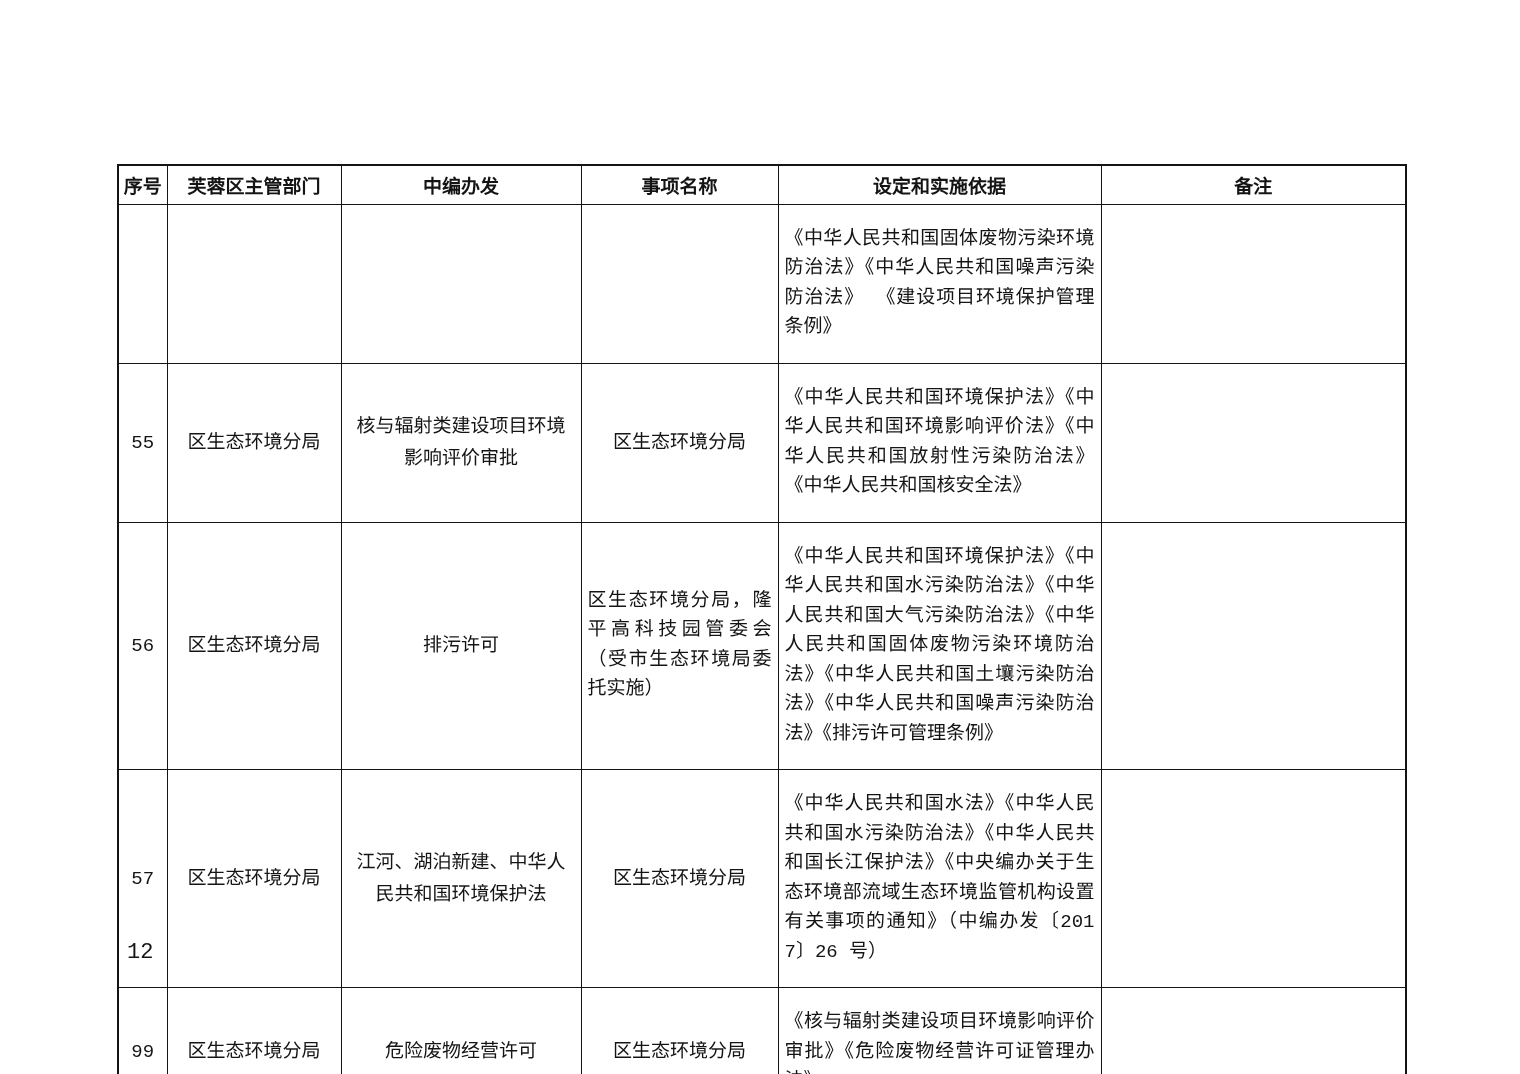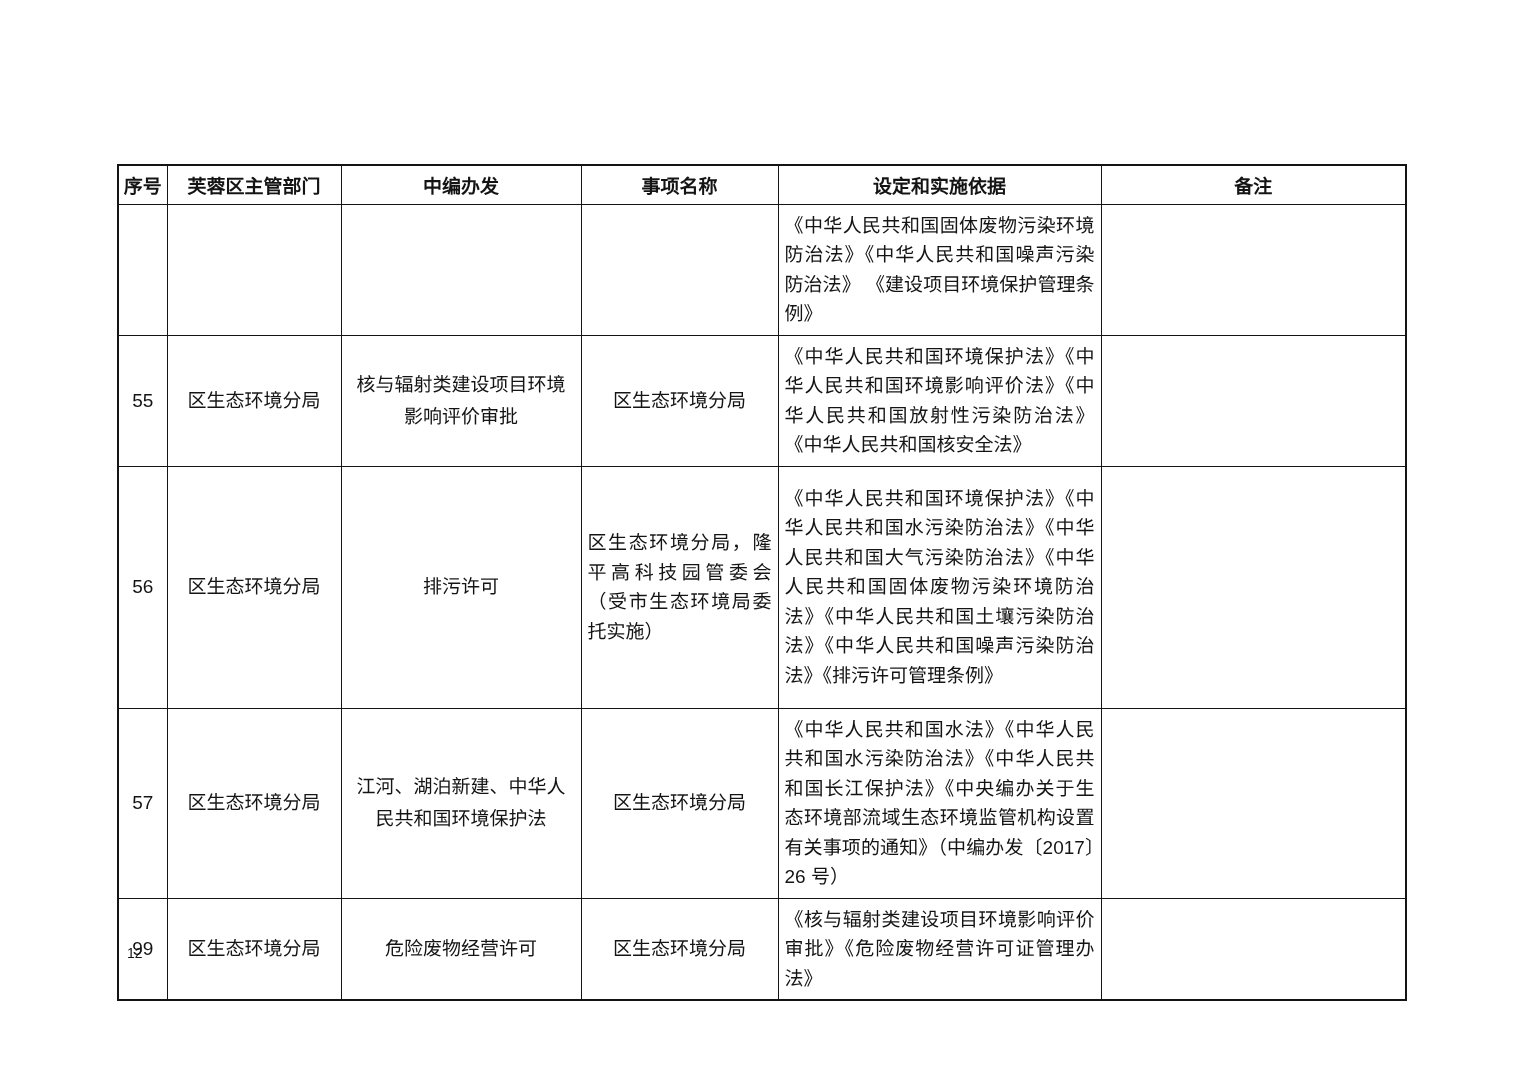--- a/index.html
+++ b/index.html
@@ -5,39 +5,39 @@
   html, body {
     margin: 0;
     padding: 0;
     background: #ffffff;
   }
   .page {
     position: relative;
     width: 1520px;
     height: 1074px;
     background: #ffffff;
-    font-family: Liberation Sans, sans-serif;
+    font-family: Liberation Mono, monospace;
     color: #141414;
     overflow: hidden;
   }
   table.doc-table {
     position: absolute;
     left: 117px;
     top: 164px;
     width: 1288px;
     border-collapse: collapse;
     table-layout: fixed;
     border: 2px solid #141414;
   }
   table.doc-table th,
   table.doc-table td {
     border: 1.5px solid #141414;
     vertical-align: middle;
     font-size: 19px;
-    padding: 6px 6px;
+    padding: 20px 6px;
     overflow: hidden;
     box-sizing: border-box;
     word-break: break-all;
   }
   table.doc-table th {
     font-weight: bold;
     text-align: center;
     padding: 2px 2px;
   }
   td.c-center {
@@ -48,21 +48,21 @@
   td.c-just {
     text-align: justify;
     text-justify: inter-character;
     line-height: 29.5px;
     padding: 4px 7px;
   }
   .page-number {
     position: absolute;
     left: 127px;
     top: 942px;
-    font-size: 14px;
+    font-size: 22px;
     line-height: 22px;
     color: #141414;
   }
 </style>
 </head>
 <body>
 
 <div class="page">
 
   <table class="doc-table">

